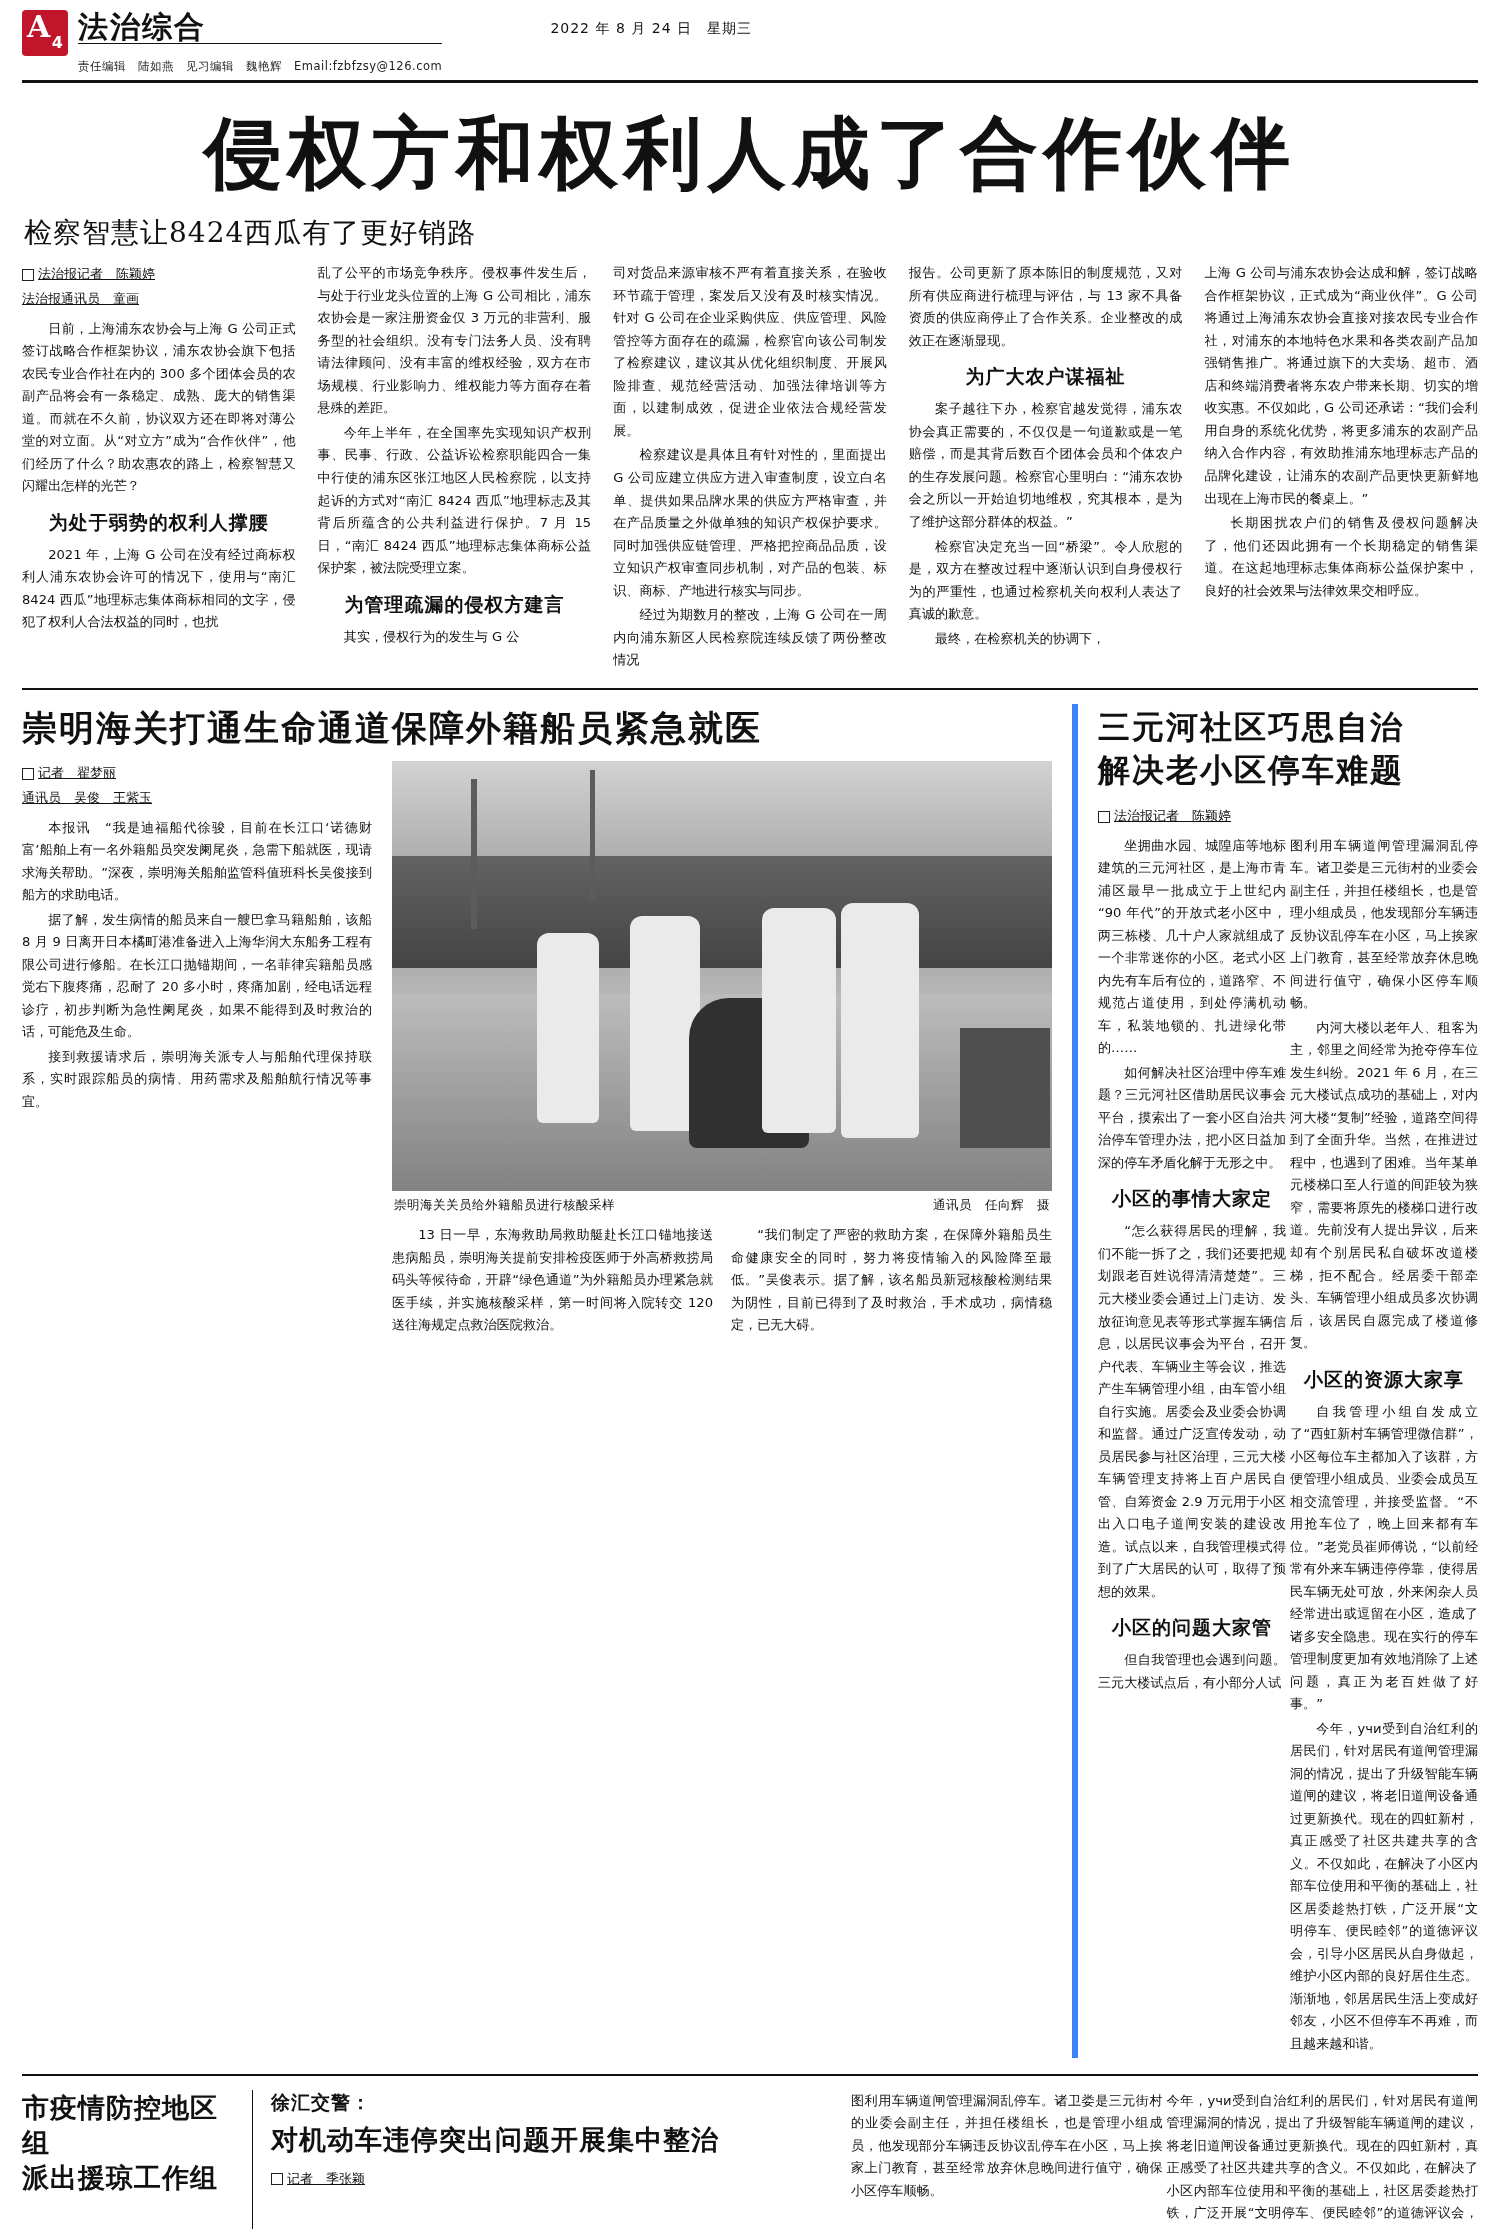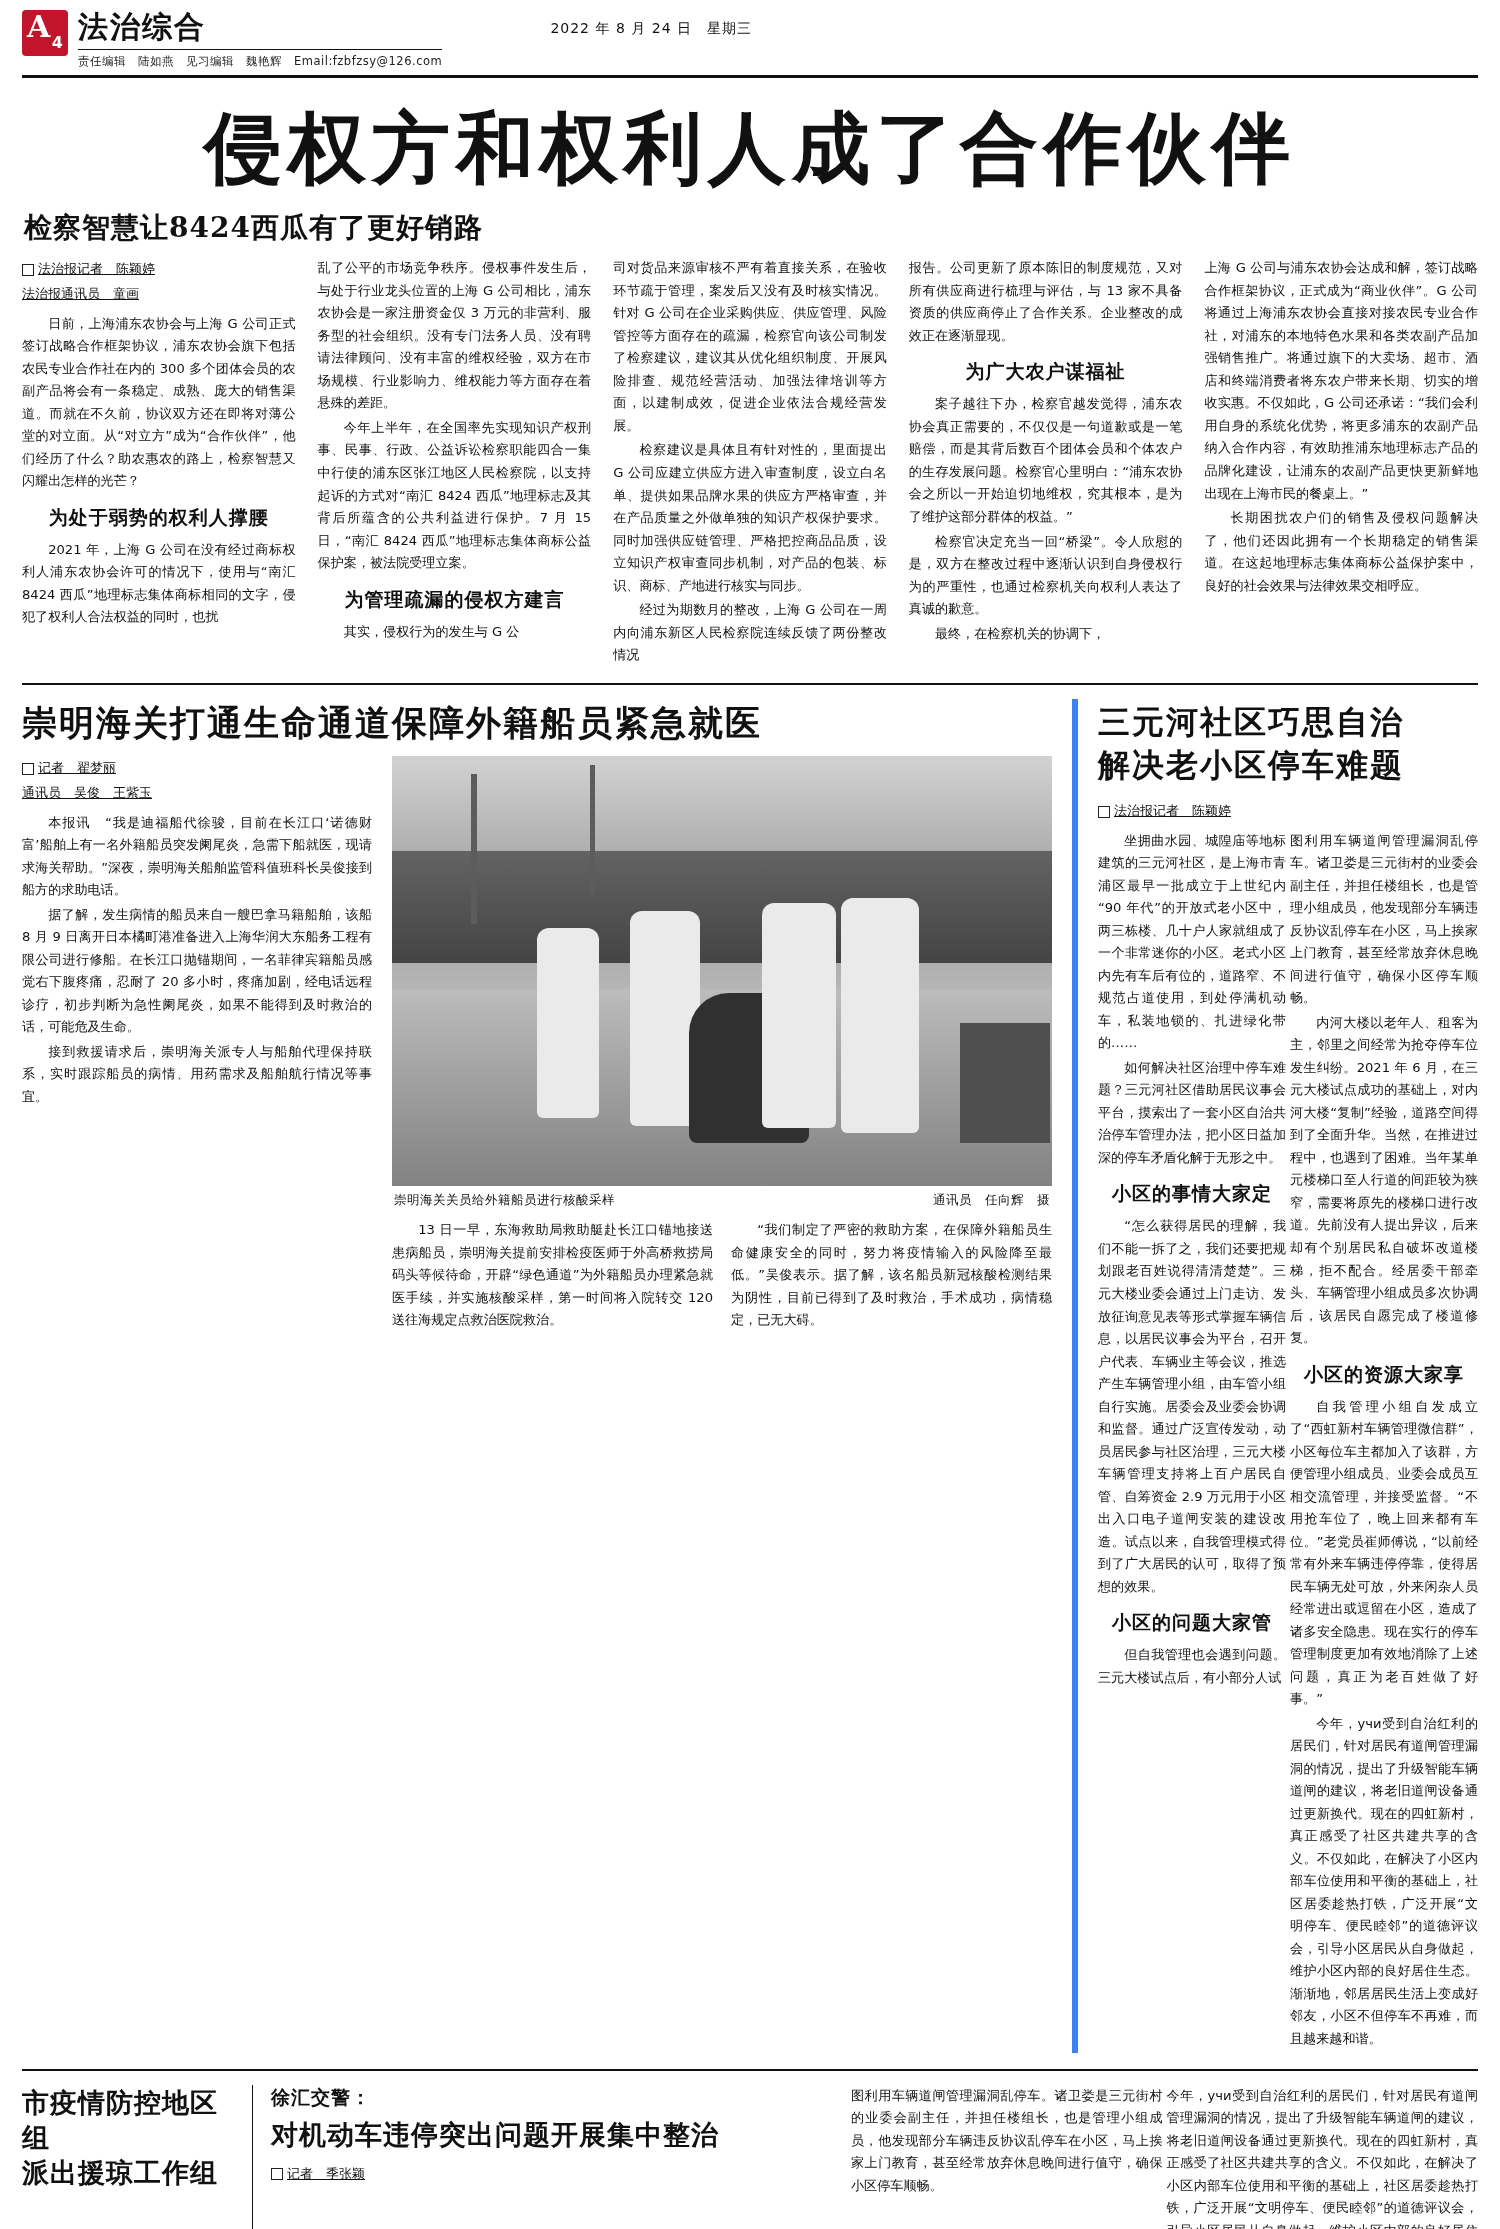--- a/index.html
+++ b/index.html
@@ -35,21 +35,21 @@
   }
   .page-badge .num{
     position:absolute;right:5px;bottom:4px;font-size:16px;font-weight:bold;
   }
   .mh-sec{padding-top:0;}
   .mh-sec .sec-title{
     font-size:30px;font-weight:bold;letter-spacing:2px;line-height:1.1;
     font-family:"DejaVu Serif","Liberation Serif",serif;
   }
   .mh-sec .sec-meta{
-    margin-top:6px;font-size:11.5px;color:#222;border-top:1px solid #111;padding-top:4px;
+    font-size:11.5px;color:#222;border-top:1px solid #111;padding-top:15px;
     letter-spacing:.5px;
   }
   .mh-center{flex:1 1 auto;text-align:center;}
   .paper-name{
     font-size:40px;font-weight:bold;letter-spacing:6px;line-height:1.05;
     font-family:"DejaVu Serif","Liberation Serif",serif;
   }
   .paper-url{font-size:12px;letter-spacing:1px;margin-top:8px;color:#222;}
   .mh-right{flex:0 0 auto;width:300px;text-align:right;font-size:14px;padding-top:10px;letter-spacing:1px;}
 
@@ -57,21 +57,21 @@
   .headline{
     text-align:center;
     font-size:78px;
     font-weight:bold;
     letter-spacing:6px;
     line-height:1.12;
     margin:26px 0 4px 0;
     font-family:"DejaVu Serif","Liberation Serif",serif;
   }
   .subheadline{
-    font-size:28px;font-weight:bold;letter-spacing:1px;margin:18px 0 10px 2px;
+    font-size:28px;font-weight:normal;letter-spacing:1px;margin:18px 0 10px 2px;
     font-family:"DejaVu Serif","Liberation Serif",serif;
   }
 
   
   .byline{font-size:13px;line-height:1.9;margin-bottom:6px;text-decoration:underline;}
   .byline .bx{display:inline-block;width:10px;height:10px;border:1px solid #222;margin-right:4px;vertical-align:middle;}
   p.body{
     font-size:13.1px;
     line-height:1.72;
     text-align:justify;

